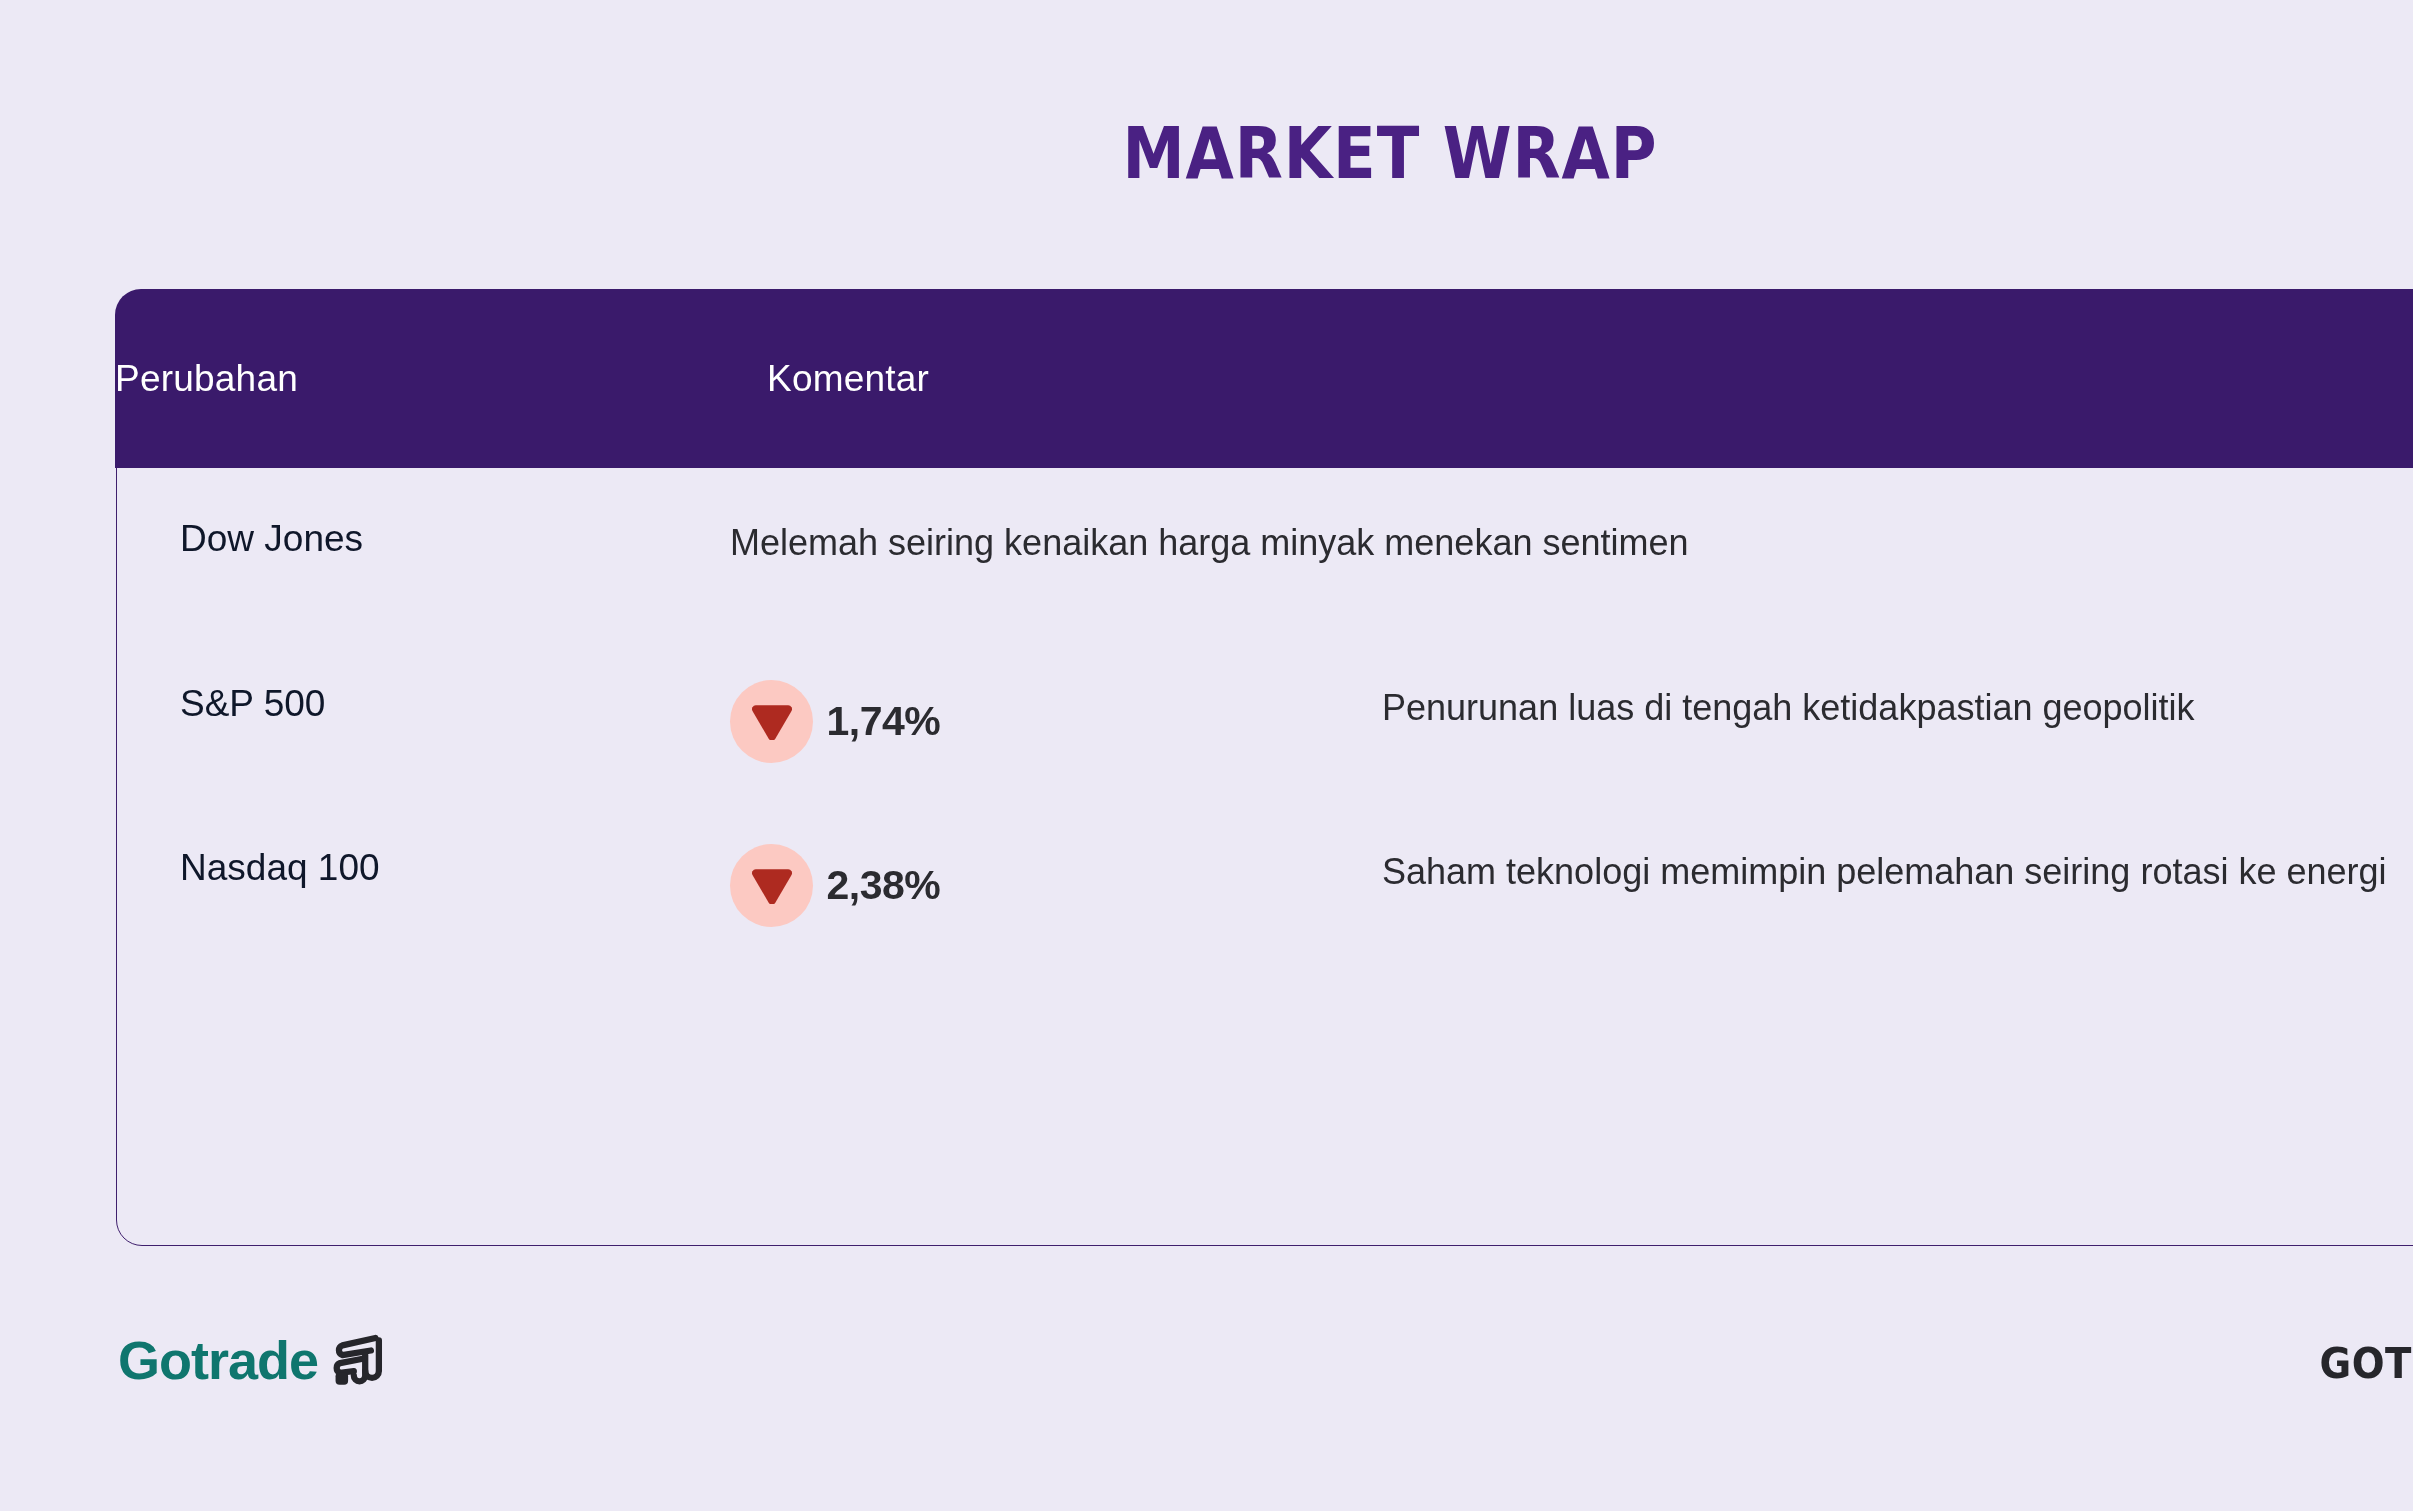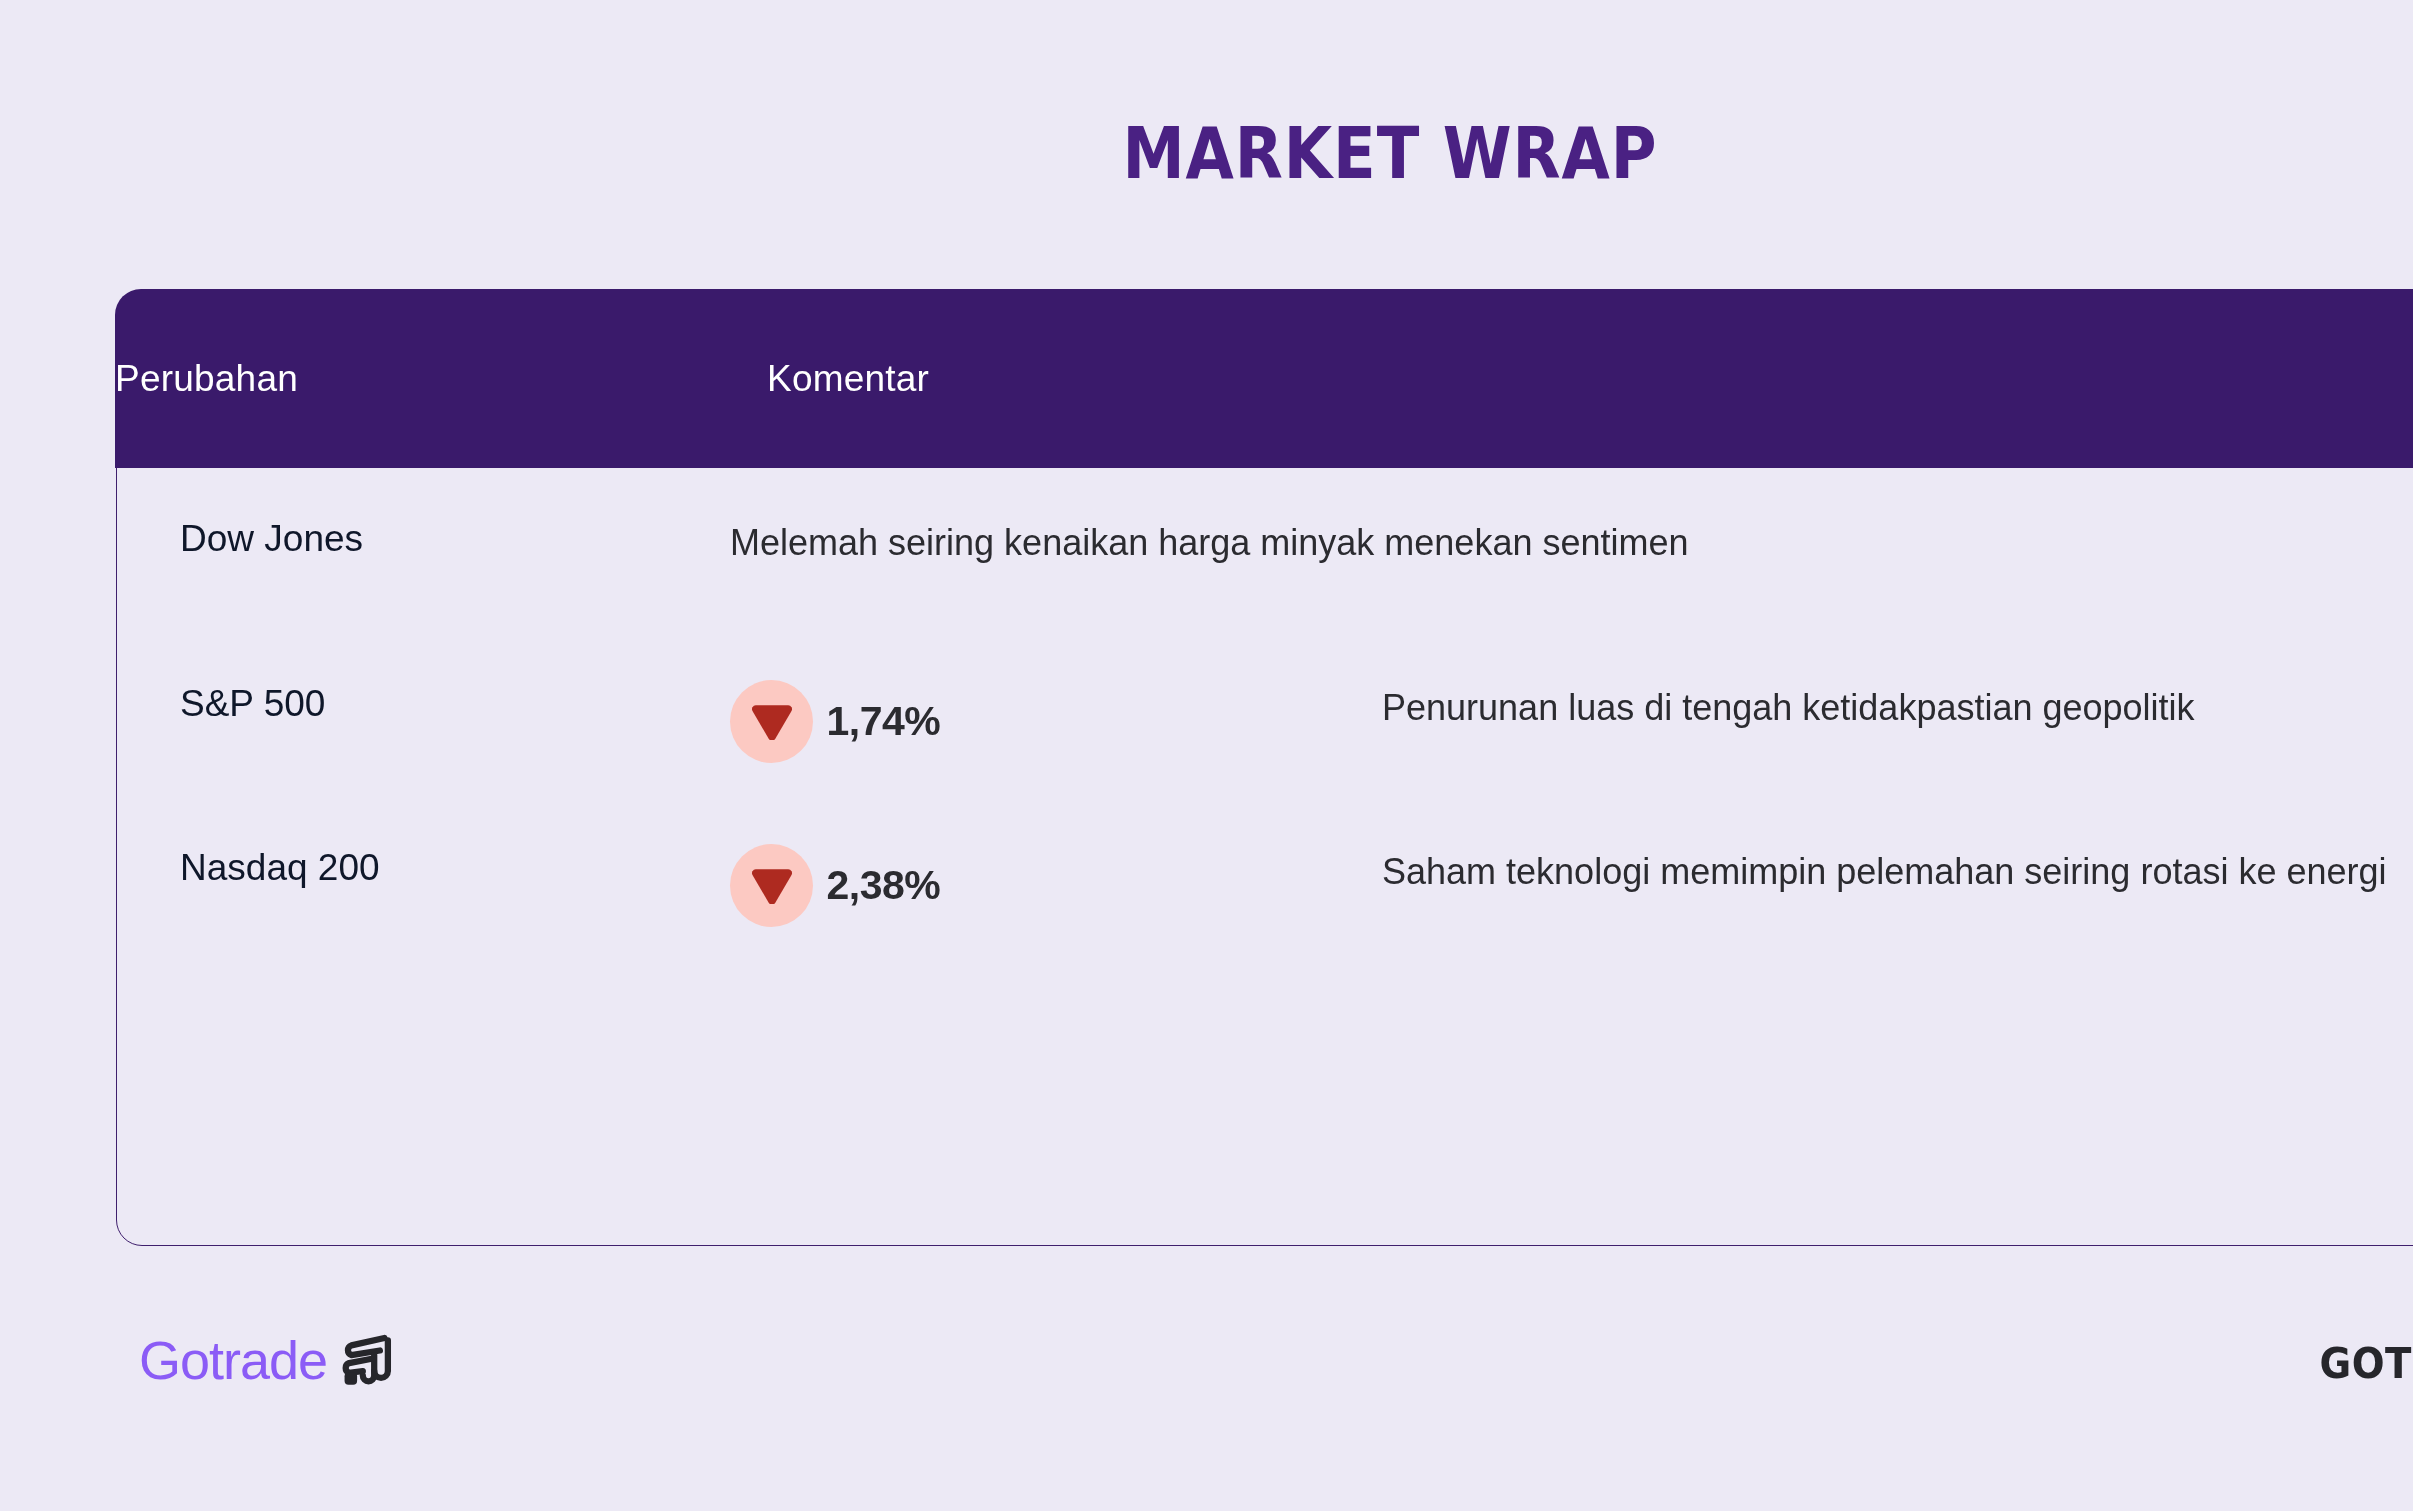--- a/index.html
+++ b/index.html
@@ -145,25 +145,24 @@
   
   .footer-left {
     position: absolute;
     left: 118px;
     top: 1330px;
     display: flex;
     align-items: center;
   }
   .brand-word {
     font-size: 54px;
-    font-weight: 400;
-    color: #8b5cf6;
+    font-weight: 700;
+    color: #0f766e;
     letter-spacing: -1px;
     line-height: 1;
-    margin-left: 21px;
   }
   .brand-mark {
     margin-left: 12.6px;
     display: block;
   }
 
   .footer-right {
     position: absolute;
     right: 109px;
     top: 1343px;
@@ -206,21 +205,21 @@
             <svg width="42" height="38" viewBox="0 0 88 78" aria-hidden="true">
               <path d="M10 6 h68 a8 8 0 0 1 6.9 12 l-34 58 a8 8 0 0 1 -13.8 0 l-34 -58 A8 8 0 0 1 10 6 z" fill="#ae2a20"></path>
             </svg>
           </span>
           <span class="change-value">1,74%</span>
         </div>
         <div class="col-comment cell-comment">Penurunan luas di tengah ketidakpastian geopolitik</div>
       </div>
 
       <div class="row">
-        <div class="col-index cell-index">Nasdaq 200</div>
+        <div class="col-index cell-index">Nasdaq 100</div>
         <div class="col-change cell-change">
           <span class="badge">
             <svg width="42" height="38" viewBox="0 0 88 78" aria-hidden="true">
               <path d="M10 6 h68 a8 8 0 0 1 6.9 12 l-34 58 a8 8 0 0 1 -13.8 0 l-34 -58 A8 8 0 0 1 10 6 z" fill="#ae2a20"></path>
             </svg>
           </span>
           <span class="change-value">2,38%</span>
         </div>
         <div class="col-comment cell-comment">Saham teknologi memimpin pelemahan seiring rotasi ke energi</div>
       </div>

